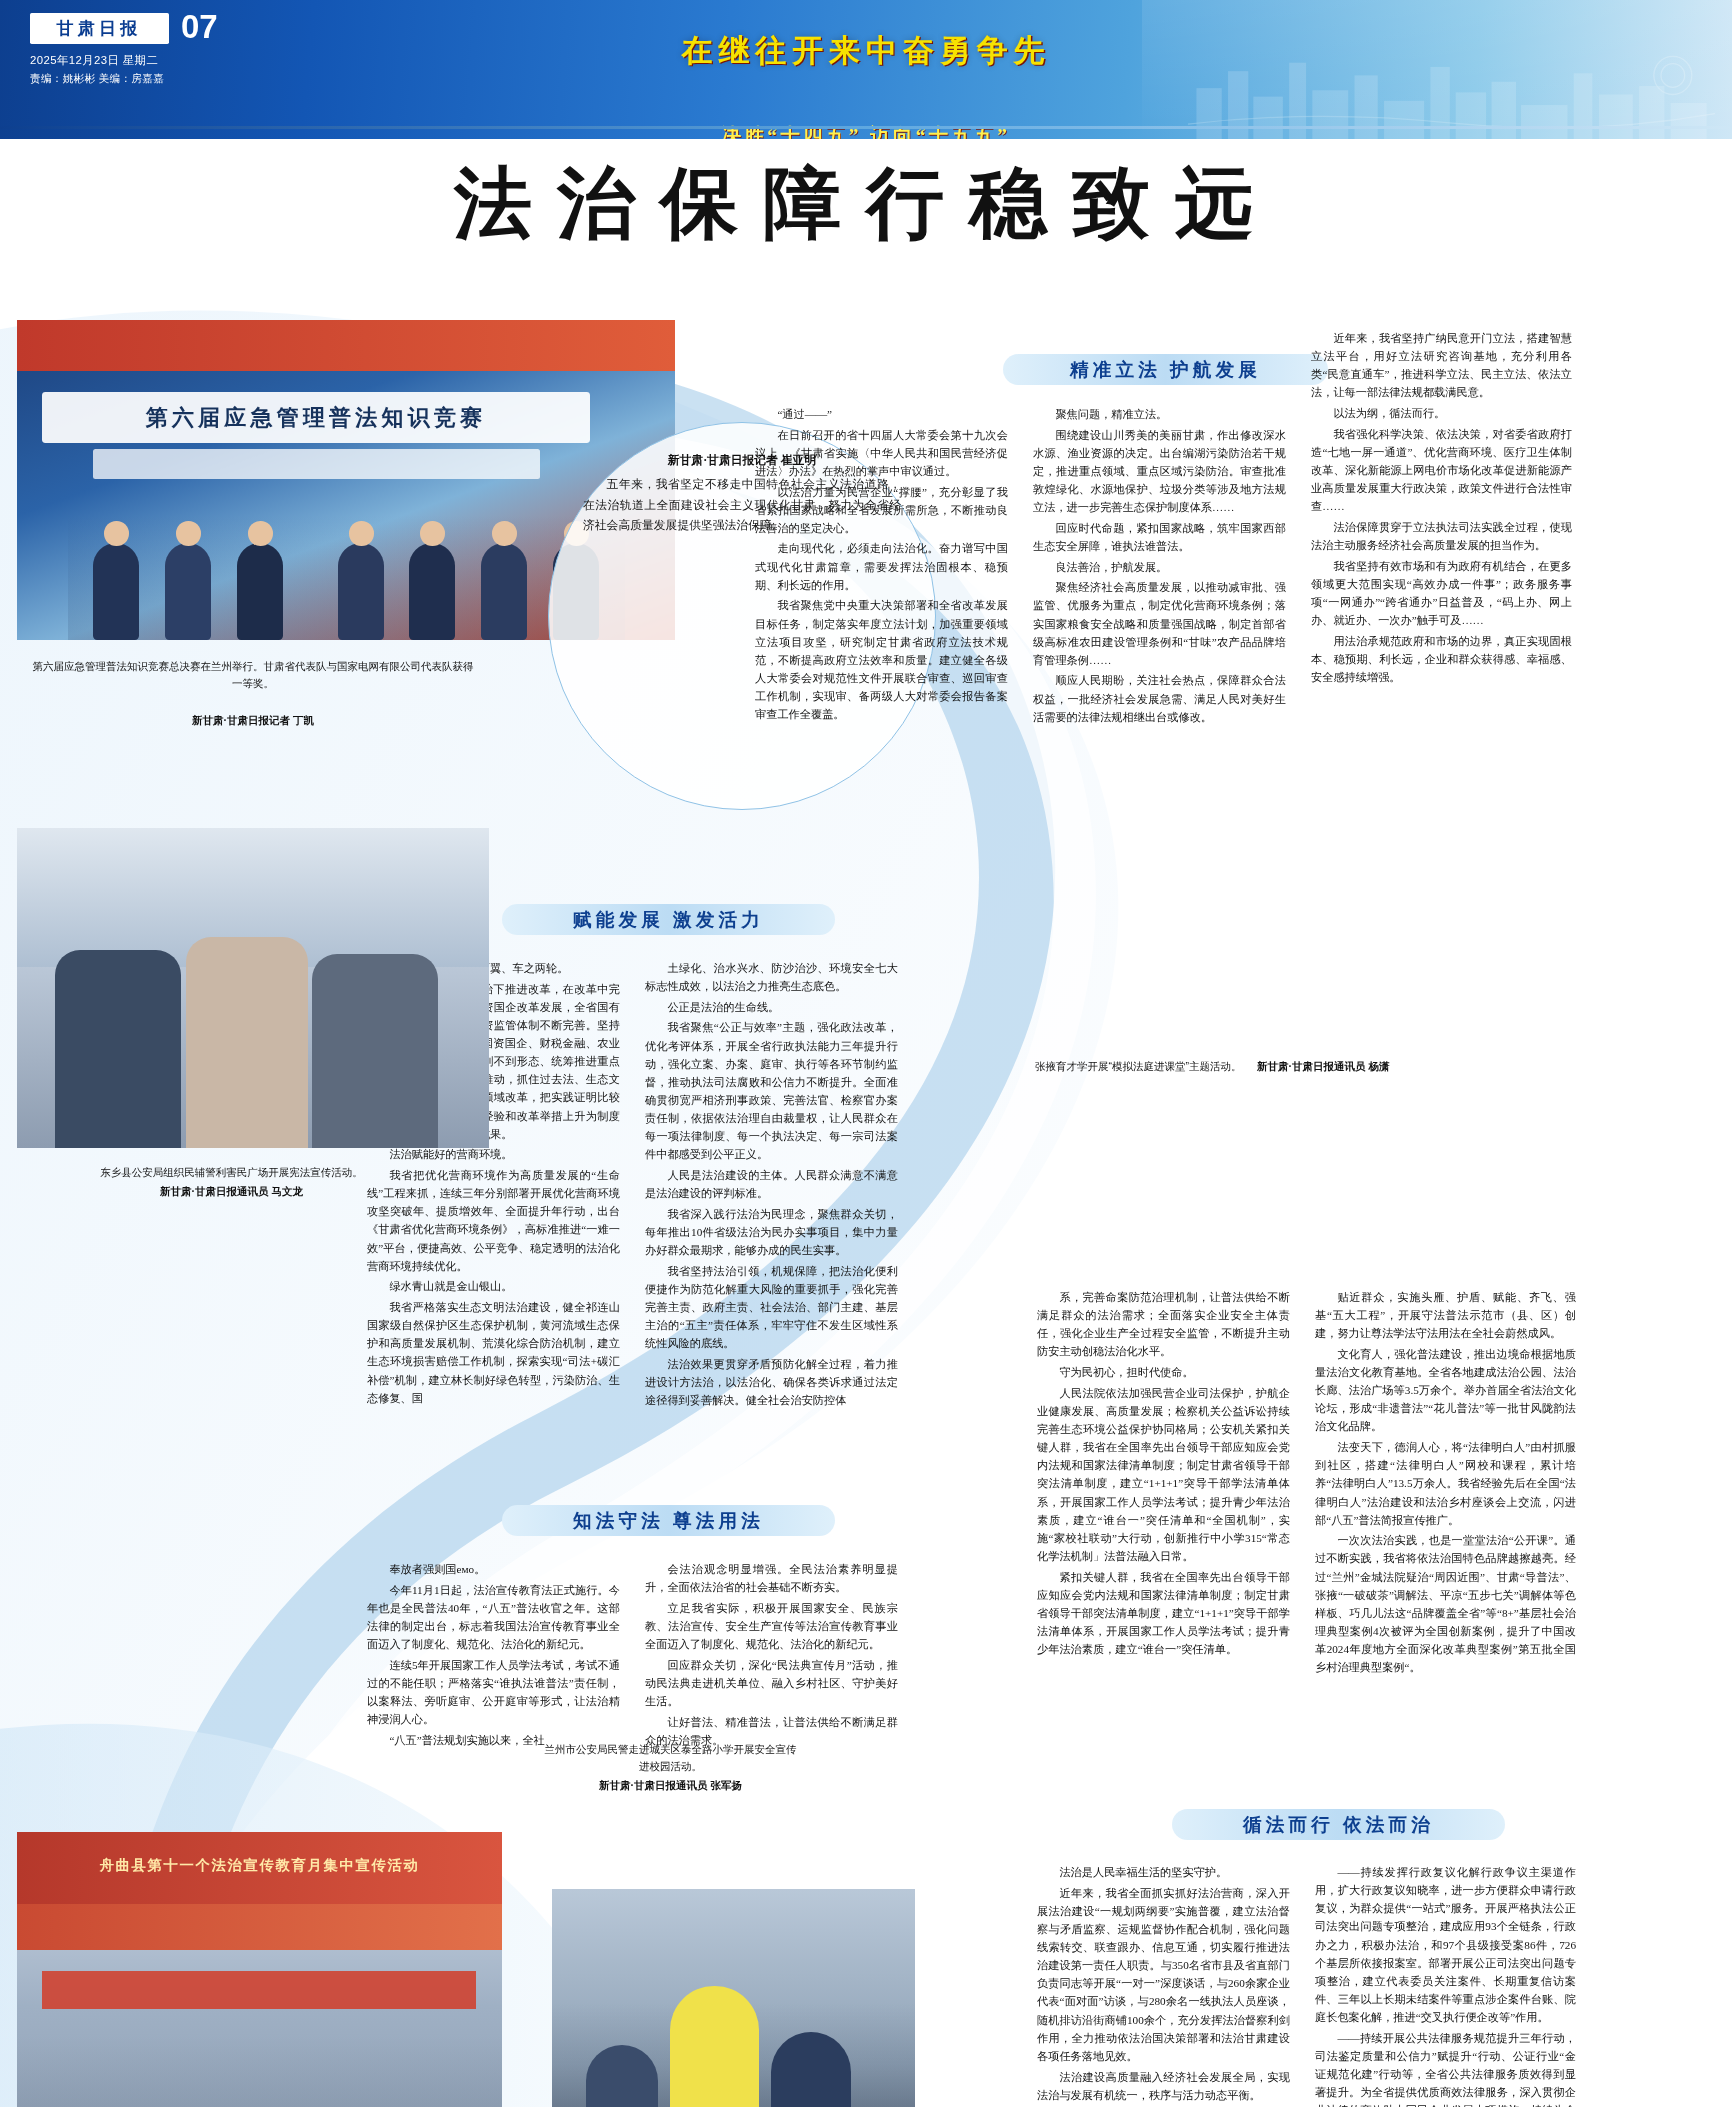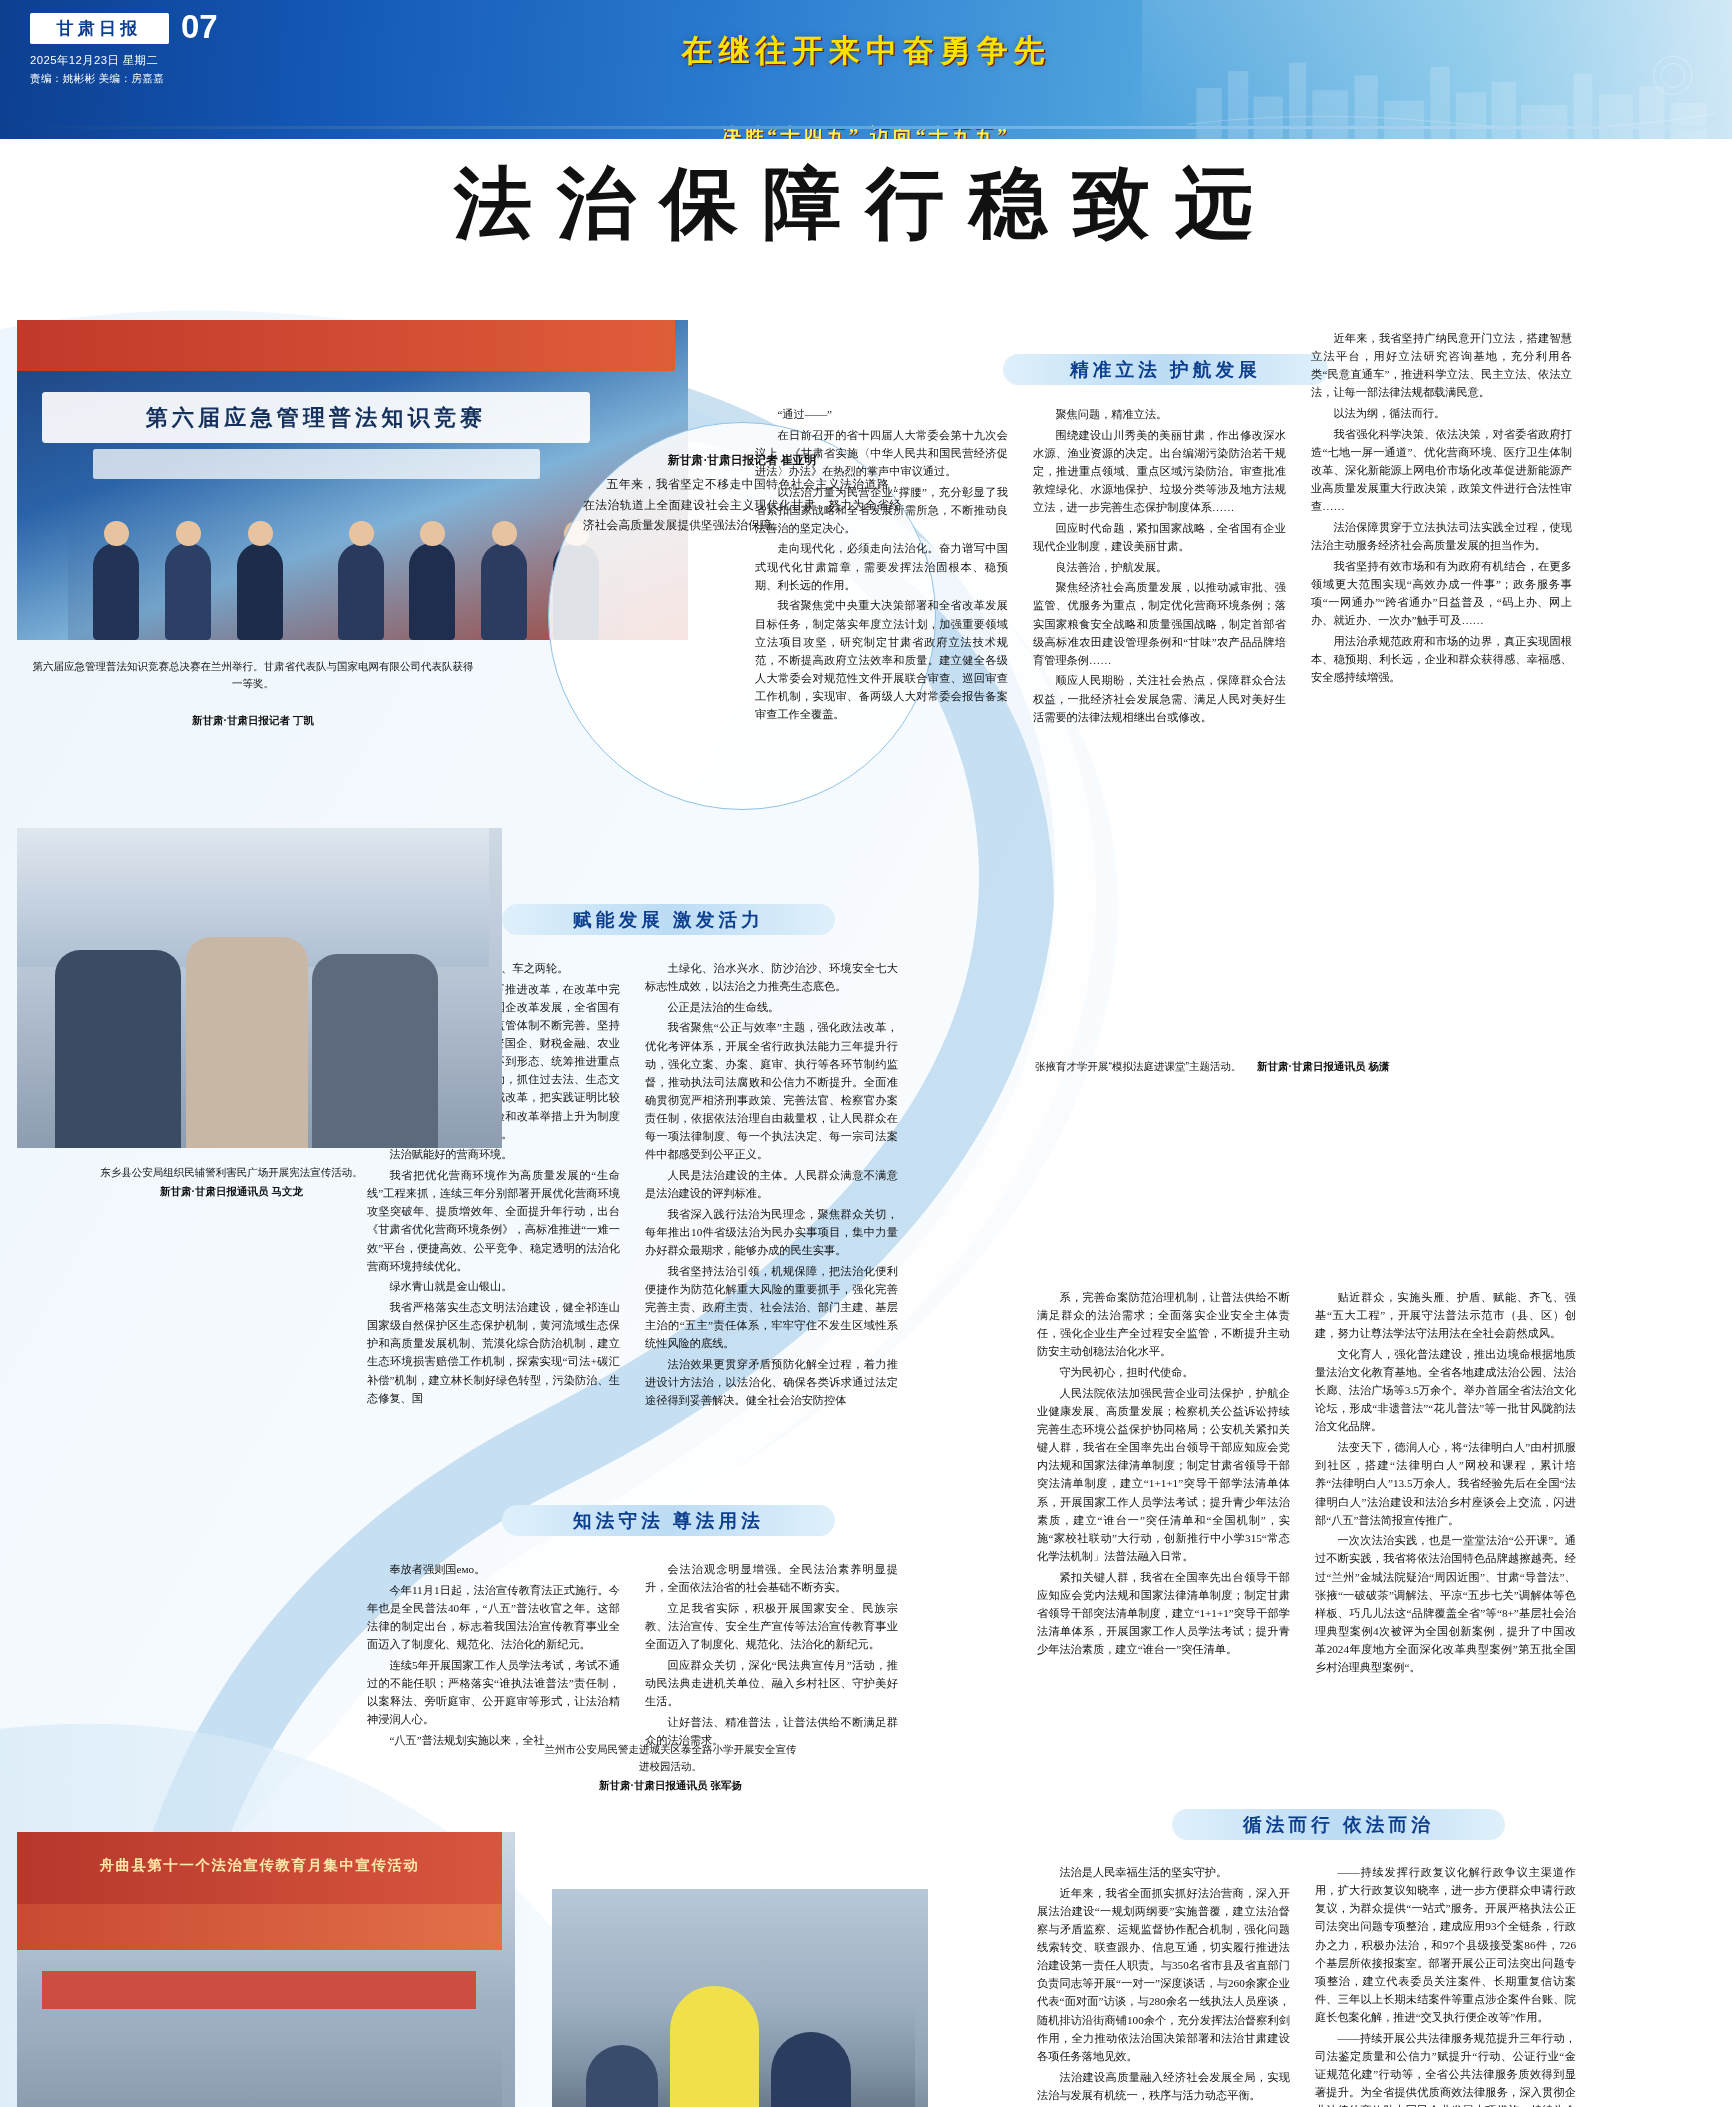--- a/index.html
+++ b/index.html
@@ -48,21 +48,21 @@
   .headline{
     position:absolute;left:0;top:152px;width:1732px;text-align:center;
     font-size:78px;font-weight:bold;letter-spacing:25px;color:#111;
     font-family:"Liberation Serif",serif;
   }
 
   
   .swoosh{position:absolute;left:0;top:304px;width:1732px;height:2163px;pointer-events:none;}
 
   
-  .photo{position:absolute;overflow:hidden;padding-left:13px;}
+  .photo{position:absolute;overflow:hidden;}
 
   
   #photo1{left:17px;top:320px;width:658px;height:320px;
     background:linear-gradient(160deg,#1b3f7a 0%,#2b63a8 35%,#7fb2d8 60%,#c2462f 100%);}
   #photo1 .p-banner{position:absolute;left:0;top:0;width:658px;height:51px;background:linear-gradient(90deg,#c0392b,#e05d3a);}
   #photo1 .p-stage{position:absolute;left:25px;top:72px;width:548px;height:51px;background:rgba(255,255,255,.92);border-radius:3.4px;
      display:flex;align-items:center;justify-content:center;font-size:22px;font-weight:bold;letter-spacing:4.2px;color:#16325c;}
   #photo1 .p-sub{position:absolute;left:76px;top:129px;width:447px;height:29.5px;background:rgba(255,255,255,.75);border-radius:2.5px;}
   #photo1 .p-people{position:absolute;left:51px;bottom:0;width:557px;height:126px;
      background:linear-gradient(180deg,rgba(255,255,255,0) 0%, rgba(20,40,80,.15) 100%);}
@@ -210,21 +210,21 @@
   <div class="col" id="s1c1" style="left:755px;top:405px;width:253px;">
       <p>“通过——”</p>
       <p>在日前召开的省十四届人大常委会第十九次会议上，《甘肃省实施〈中华人民共和国民营经济促进法〉办法》在热烈的掌声中审议通过。</p>
       <p>以法治力量为民营企业“撑腰”，充分彰显了我省紧扣国家战略和全省发展所需所急，不断推动良法善治的坚定决心。</p>
       <p>走向现代化，必须走向法治化。奋力谱写中国式现代化甘肃篇章，需要发挥法治固根本、稳预期、利长远的作用。</p>
       <p>我省聚焦党中央重大决策部署和全省改革发展目标任务，制定落实年度立法计划，加强重要领域立法项目攻坚，研究制定甘肃省政府立法技术规范，不断提高政府立法效率和质量。建立健全各级人大常委会对规范性文件开展联合审查、巡回审查工作机制，实现审、备两级人大对常委会报告备案审查工作全覆盖。</p>
     </div>
   <div class="col" id="s1c2" style="left:1033px;top:405px;width:253px;">
       <p>聚焦问题，精准立法。</p>
       <p>围绕建设山川秀美的美丽甘肃，作出修改深水水源、渔业资源的决定。出台编湖污染防治若干规定，推进重点领域、重点区域污染防治。审查批准敦煌绿化、水源地保护、垃圾分类等涉及地方法规立法，进一步完善生态保护制度体系……</p>
-      <p>回应时代命题，紧扣国家战略，全省国有企业现代企业制度，建设美丽甘肃。</p>
+      <p>回应时代命题，紧扣国家战略，筑牢国家西部生态安全屏障，谁执法谁普法。</p>
       <p>良法善治，护航发展。</p>
       <p>聚焦经济社会高质量发展，以推动减审批、强监管、优服务为重点，制定优化营商环境条例；落实国家粮食安全战略和质量强国战略，制定首部省级高标准农田建设管理条例和“甘味”农产品品牌培育管理条例……</p>
       <p>顺应人民期盼，关注社会热点，保障群众合法权益，一批经济社会发展急需、满足人民对美好生活需要的法律法规相继出台或修改。</p>
     </div>
   <div class="col" id="s1c3" style="left:1311px;top:329px;width:261px;">
       <p>近年来，我省坚持广纳民意开门立法，搭建智慧立法平台，用好立法研究咨询基地，充分利用各类“民意直通车”，推进科学立法、民主立法、依法立法，让每一部法律法规都载满民意。</p>
       <p>以法为纲，循法而行。</p>
       <p>我省强化科学决策、依法决策，对省委省政府打造“七地一屏一通道”、优化营商环境、医疗卫生体制改革、深化新能源上网电价市场化改革促进新能源产业高质量发展重大行政决策，政策文件进行合法性审查……</p>
       <p>法治保障贯穿于立法执法司法实践全过程，使现法治主动服务经济社会高质量发展的担当作为。</p>
       <p>我省坚持有效市场和有为政府有机结合，在更多领域更大范围实现“高效办成一件事”；政务服务事项“一网通办”“跨省通办”日益普及，“码上办、网上办、就近办、一次办”触手可及……</p>

